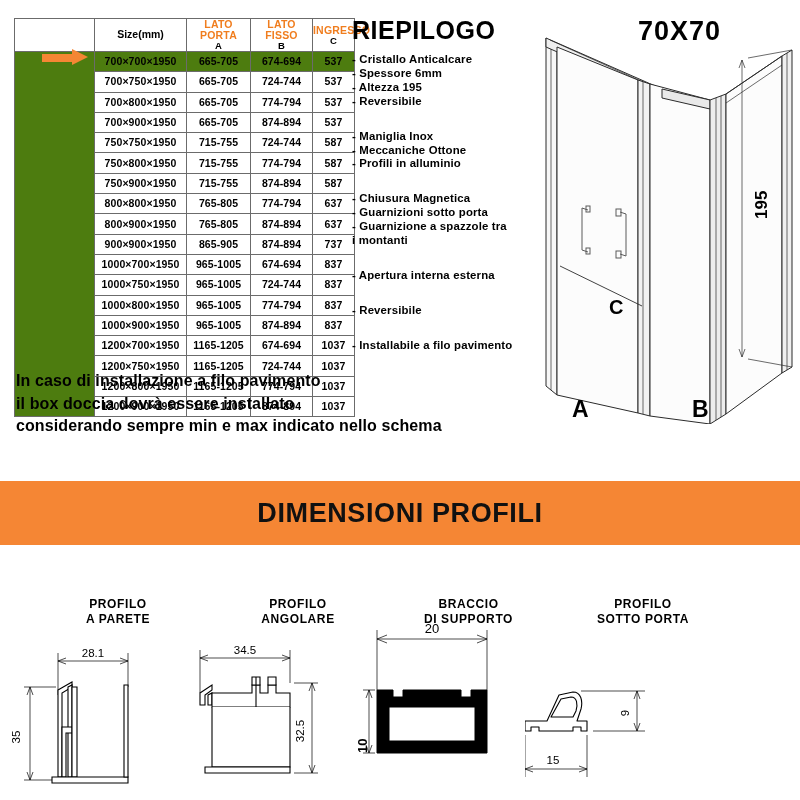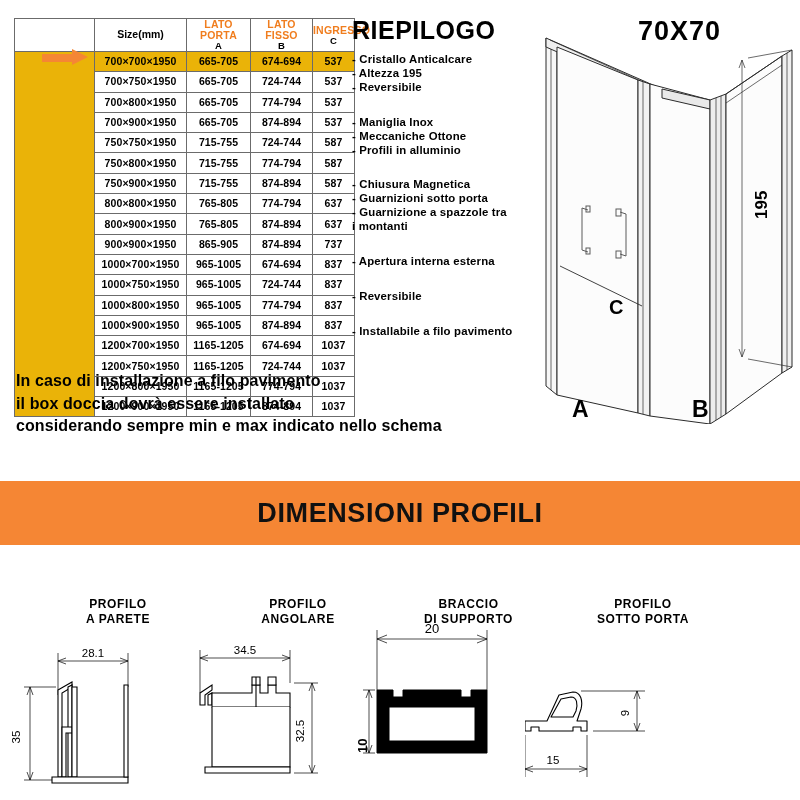--- a/index.html
+++ b/index.html
@@ -22,21 +22,21 @@
     font-size:10.5px;font-weight:bold;
     padding:0;height:19.3px;line-height:1.05;
     font-family:"Liberation Sans", sans-serif;
   }
   col.c0{width:80px;} col.c1{width:92px;} col.c2{width:64px;}
   col.c3{width:62px;} col.c4{width:42px;}
   .arrowcell{border-right:1px solid #6b6b6b;position:relative;background:#fff;}
   th.hdr-size{font-size:10.5px;font-weight:bold;color:#000;}
   th.hdr-lab{color:#F07D1E;font-size:8.5px;font-weight:bold;letter-spacing:.2px;}
   th.hdr-lab .sub{display:block;color:#000;font-size:9.5px;font-weight:bold;letter-spacing:0;}
-  tr.hl td{background:#eab308;color:#000;}
+  tr.hl td{background:#4d7c0f;color:#000;}
   .num{letter-spacing:.1px;}
 
   
   .arrow{
     position:absolute;left:28px;top:31px;width:52px;height:16px;
   }
   .arrow .shaft{
     position:absolute;left:0;top:4.5px;width:34px;height:8px;background:#F58634;
   }
   .arrow .head{
@@ -255,20 +255,21 @@
     <div class="note">
       <div>In caso di installazione a filo pavimento</div>
       <div>il box doccia dovrà essere installato</div>
       <div>considerando sempre min e max indicato nello schema</div>
     </div>
 
     <div class="riep">
       <h2>RIEPILOGO</h2>
       <ul id="riep-list">
           <li>- Cristallo Anticalcare</li>
+          <li>- Spessore 6mm</li>
           <li>- Altezza 195</li>
           <li>- Reversibile</li>
           <li class="gap">- Maniglia Inox</li>
           <li>- Meccaniche Ottone</li>
           <li>- Profili in alluminio</li>
           <li class="gap">- Chiusura Magnetica</li>
           <li>- Guarnizioni sotto porta</li>
           <li>- Guarnizione a spazzole tra</li>
           <li class="cont">i montanti</li>
           <li class="gap">- Apertura interna esterna</li>

